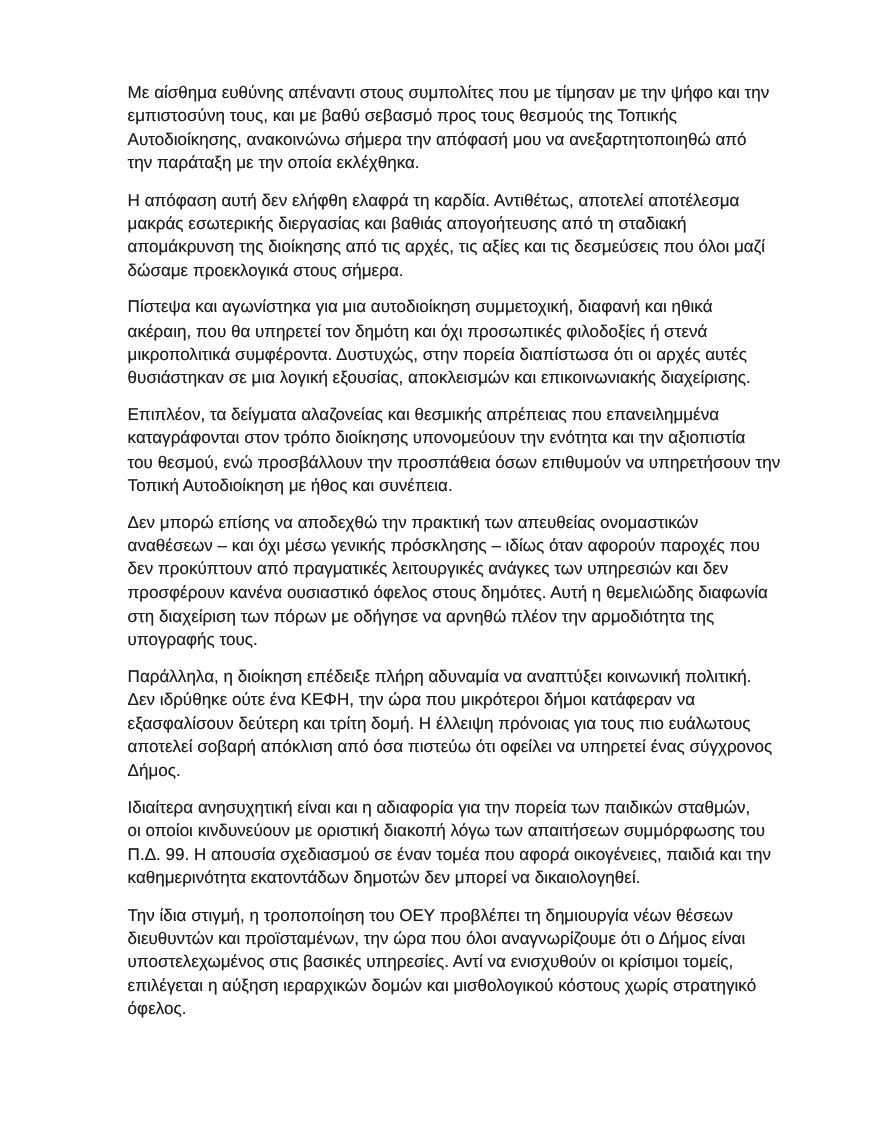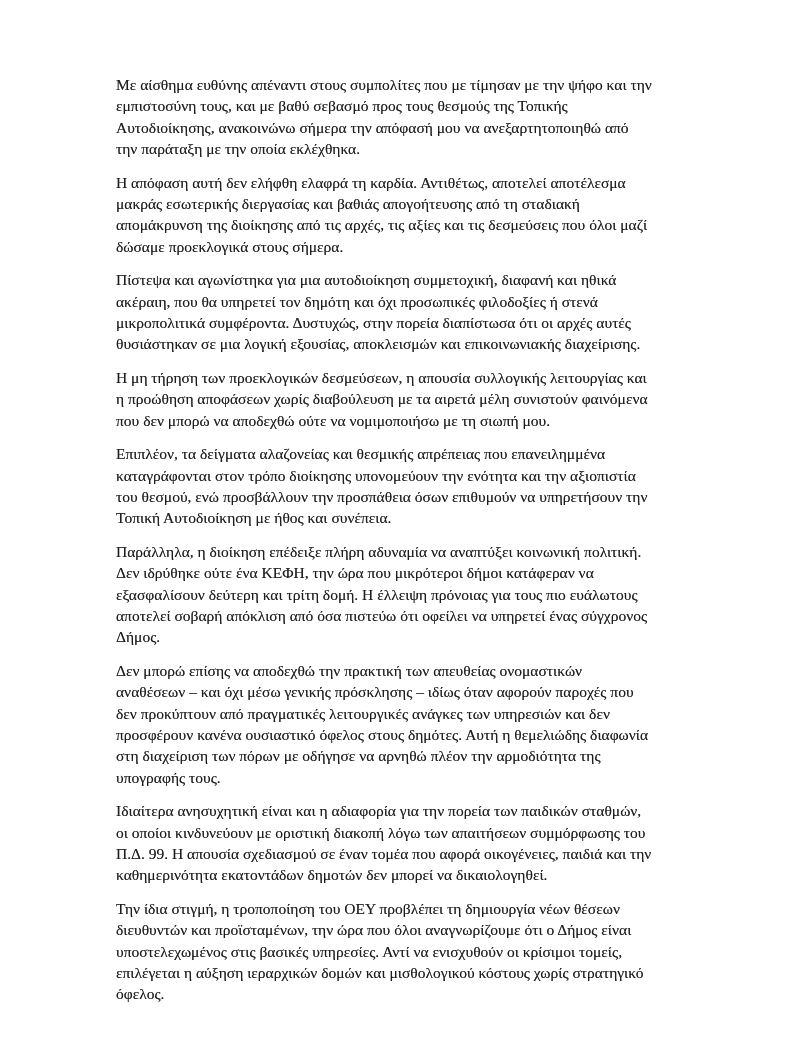--- a/index.html
+++ b/index.html
@@ -17,21 +17,21 @@
     width: 800px;
     height: 1044px;
     background: var(--background);
     overflow: hidden;
   }
   .doc {
     position: absolute;
     left: 116px;
     top: 74px;
     width: 660px;
-    font-family: Liberation Serif, serif;
+    font-family: Liberation Sans, sans-serif;
     font-size: 15.5px;
     line-height: 21.3px;
     color: var(--text);
     
     text-shadow: 0 0 0.45px rgba(30,30,30,0.55);
   }
   .para {
     margin: 0 0 12.5px 0;
     white-space: pre; 
   }
@@ -46,38 +46,35 @@
 Αυτοδιοίκησης, ανακοινώνω σήμερα την απόφασή μου να ανεξαρτητοποιηθώ από
 την παράταξη με την οποία εκλέχθηκα.</p>
     <p class="para">Η απόφαση αυτή δεν ελήφθη ελαφρά τη καρδία. Αντιθέτως, αποτελεί αποτέλεσμα
 μακράς εσωτερικής διεργασίας και βαθιάς απογοήτευσης από τη σταδιακή
 απομάκρυνση της διοίκησης από τις αρχές, τις αξίες και τις δεσμεύσεις που όλοι μαζί
 δώσαμε προεκλογικά στους σήμερα.</p>
     <p class="para">Πίστεψα και αγωνίστηκα για μια αυτοδιοίκηση συμμετοχική, διαφανή και ηθικά
 ακέραιη, που θα υπηρετεί τον δημότη και όχι προσωπικές φιλοδοξίες ή στενά
 μικροπολιτικά συμφέροντα. Δυστυχώς, στην πορεία διαπίστωσα ότι οι αρχές αυτές
 θυσιάστηκαν σε μια λογική εξουσίας, αποκλεισμών και επικοινωνιακής διαχείρισης.</p>
-    <p class="para">Η μη τήρηση των προεκλογικών δεσμεύσεων, η απουσία συλλογικής λειτουργίας και
-η προώθηση αποφάσεων χωρίς διαβούλευση με τα αιρετά μέλη συνιστούν φαινόμενα
-που δεν μπορώ να αποδεχθώ ούτε να νομιμοποιήσω με τη σιωπή μου.</p>
     <p class="para">Επιπλέον, τα δείγματα αλαζονείας και θεσμικής απρέπειας που επανειλημμένα
 καταγράφονται στον τρόπο διοίκησης υπονομεύουν την ενότητα και την αξιοπιστία
 του θεσμού, ενώ προσβάλλουν την προσπάθεια όσων επιθυμούν να υπηρετήσουν την
 Τοπική Αυτοδιοίκηση με ήθος και συνέπεια.</p>
-    <p class="para">Παράλληλα, η διοίκηση επέδειξε πλήρη αδυναμία να αναπτύξει κοινωνική πολιτική.
-Δεν ιδρύθηκε ούτε ένα ΚΕΦΗ, την ώρα που μικρότεροι δήμοι κατάφεραν να
-εξασφαλίσουν δεύτερη και τρίτη δομή. Η έλλειψη πρόνοιας για τους πιο ευάλωτους
-αποτελεί σοβαρή απόκλιση από όσα πιστεύω ότι οφείλει να υπηρετεί ένας σύγχρονος
-Δήμος.</p>
     <p class="para">Δεν μπορώ επίσης να αποδεχθώ την πρακτική των απευθείας ονομαστικών
 αναθέσεων – και όχι μέσω γενικής πρόσκλησης – ιδίως όταν αφορούν παροχές που
 δεν προκύπτουν από πραγματικές λειτουργικές ανάγκες των υπηρεσιών και δεν
 προσφέρουν κανένα ουσιαστικό όφελος στους δημότες. Αυτή η θεμελιώδης διαφωνία
 στη διαχείριση των πόρων με οδήγησε να αρνηθώ πλέον την αρμοδιότητα της
 υπογραφής τους.</p>
+    <p class="para">Παράλληλα, η διοίκηση επέδειξε πλήρη αδυναμία να αναπτύξει κοινωνική πολιτική.
+Δεν ιδρύθηκε ούτε ένα ΚΕΦΗ, την ώρα που μικρότεροι δήμοι κατάφεραν να
+εξασφαλίσουν δεύτερη και τρίτη δομή. Η έλλειψη πρόνοιας για τους πιο ευάλωτους
+αποτελεί σοβαρή απόκλιση από όσα πιστεύω ότι οφείλει να υπηρετεί ένας σύγχρονος
+Δήμος.</p>
     <p class="para">Ιδιαίτερα ανησυχητική είναι και η αδιαφορία για την πορεία των παιδικών σταθμών,
 οι οποίοι κινδυνεύουν με οριστική διακοπή λόγω των απαιτήσεων συμμόρφωσης του
 Π.Δ. 99. Η απουσία σχεδιασμού σε έναν τομέα που αφορά οικογένειες, παιδιά και την
 καθημερινότητα εκατοντάδων δημοτών δεν μπορεί να δικαιολογηθεί.</p>
     <p class="para">Την ίδια στιγμή, η τροποποίηση του ΟΕΥ προβλέπει τη δημιουργία νέων θέσεων
 διευθυντών και προϊσταμένων, την ώρα που όλοι αναγνωρίζουμε ότι ο Δήμος είναι
 υποστελεχωμένος στις βασικές υπηρεσίες. Αντί να ενισχυθούν οι κρίσιμοι τομείς,
 επιλέγεται η αύξηση ιεραρχικών δομών και μισθολογικού κόστους χωρίς στρατηγικό
 όφελος.</p>
   </div>

